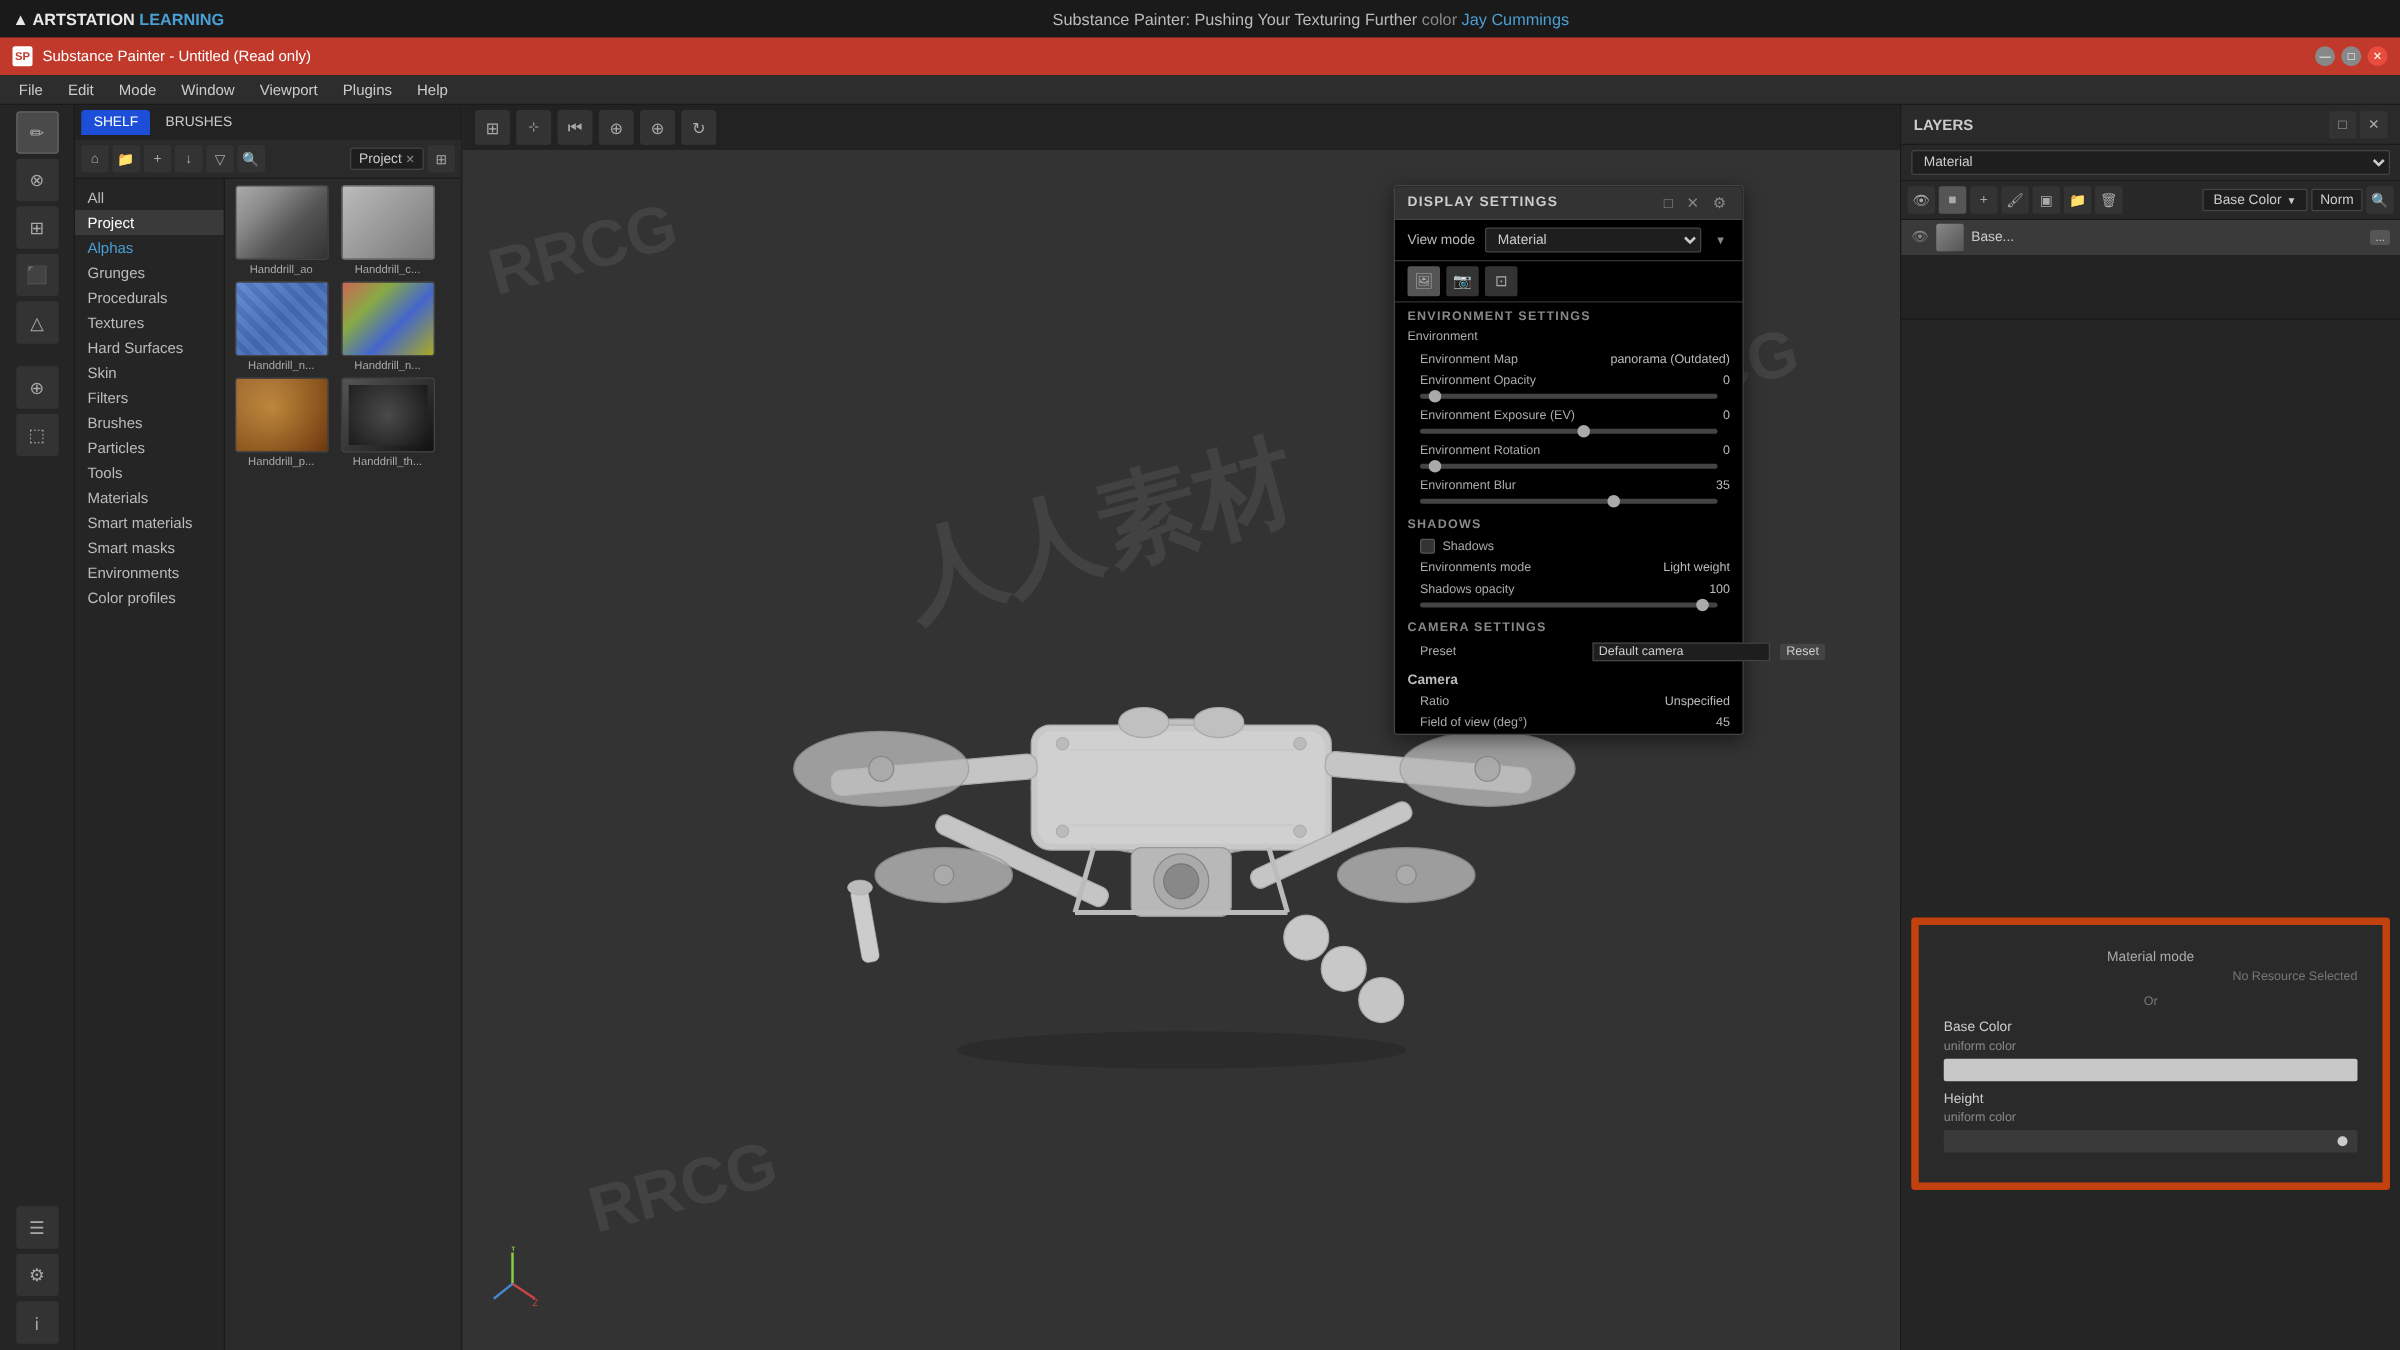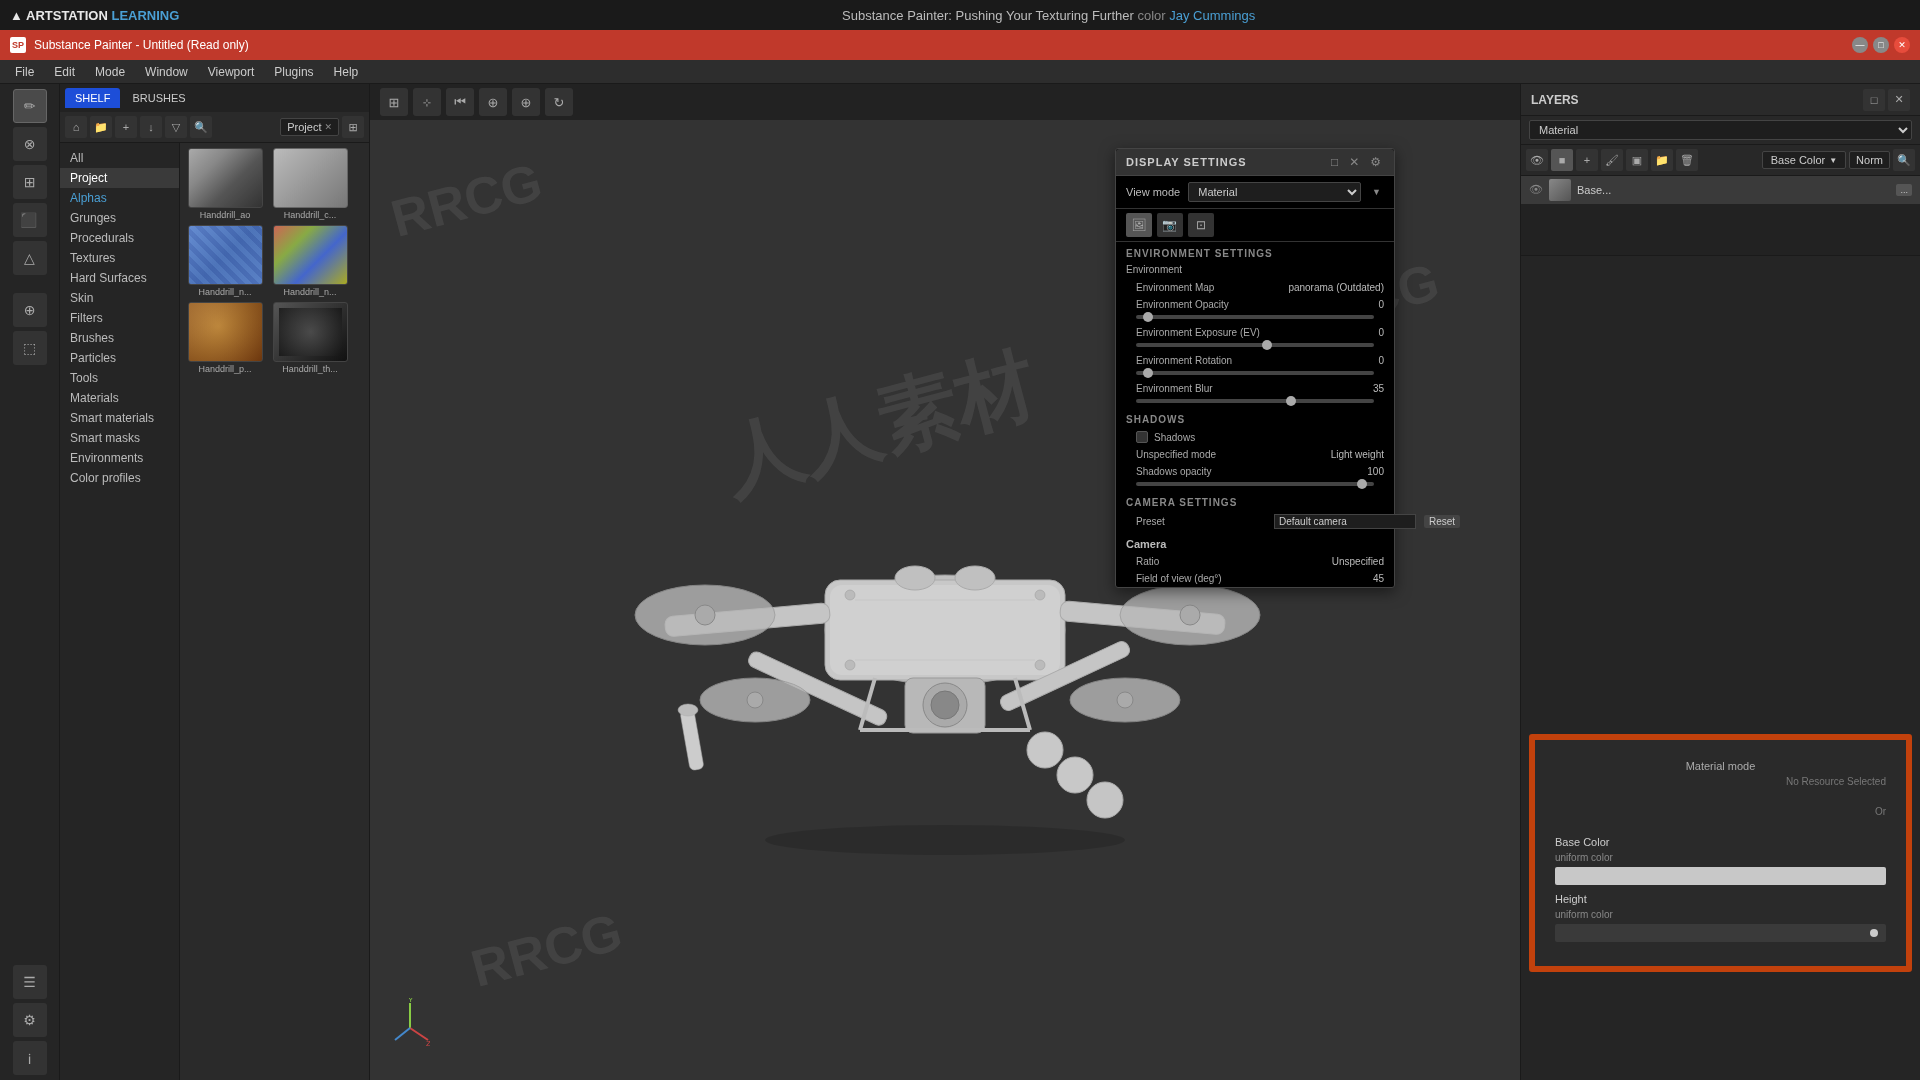--- a/index.html
+++ b/index.html
@@ -478,21 +478,21 @@
     
     #mat-mode-section {
       background: #2a2a2a;
       border: 6px solid #c2410c;
       border-radius: 3px;
       margin-bottom: 8px;
       padding: 20px;
     }
     .mat-mode-title { font-size: 11px; color: #aaa; text-align: center; margin-bottom: 4px; }
     .mat-mode-sub { font-size: 10px; color: #777; text-align: right; margin-bottom: 6px; }
-    .mat-or { font-size: 10px; color: #777; text-align: right; margin: 19px 0; }
+    .mat-or { font-size: 10px; color: #777; text-align: center; margin: 9px 0; }
 
     .mat-channel {
       margin-bottom: 8px;
     }
     .mat-channel-title { font-size: 11px; color: #ccc; margin-bottom: 4px; }
     .mat-channel-sub { font-size: 10px; color: #888; margin-bottom: 4px; }
     .mat-color-bar {
       height: 18px;
       background: #c8c8c8;
       border-radius: 2px;
@@ -883,21 +883,21 @@
             <div class="ds-slider-thumb" style="left:65%;"></div>
           </div>
       </div>
 
       <div class="ds-section-header">Shadows</div>
       <div class="ds-checkbox-row">
         <div class="ds-checkbox"></div>
         <span class="ds-checkbox-label">Shadows</span>
       </div>
       <div class="ds-row">
-        <span class="ds-row-label">Unspecified mode</span>
+        <span class="ds-row-label">Environments mode</span>
         <span class="ds-row-value">Light weight</span>
       </div>
       <div class="ds-row">
         <span class="ds-row-label">Shadows opacity</span>
         <span class="ds-row-value">100</span>
       </div>
       <div class="ds-slider-container">
         <div class="ds-slider">
             <div class="ds-slider-thumb" style="left:95%;"></div>
           </div>

